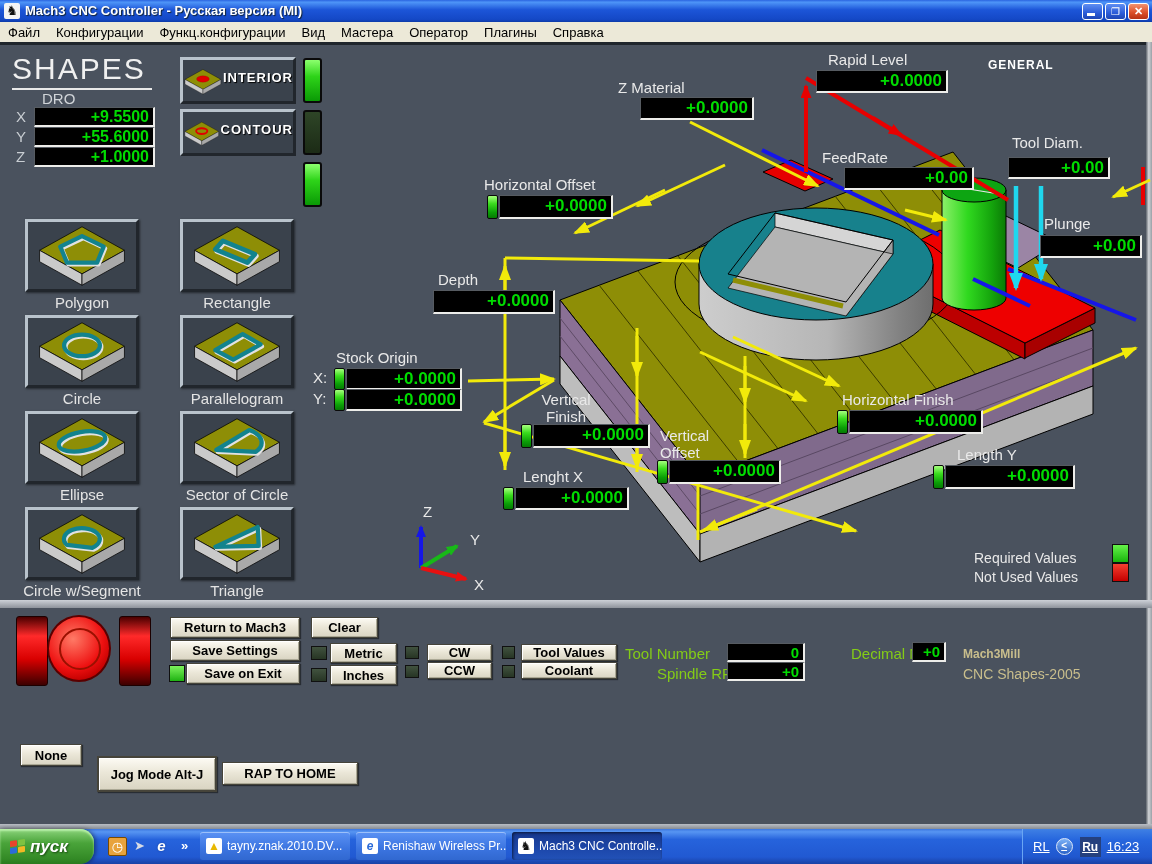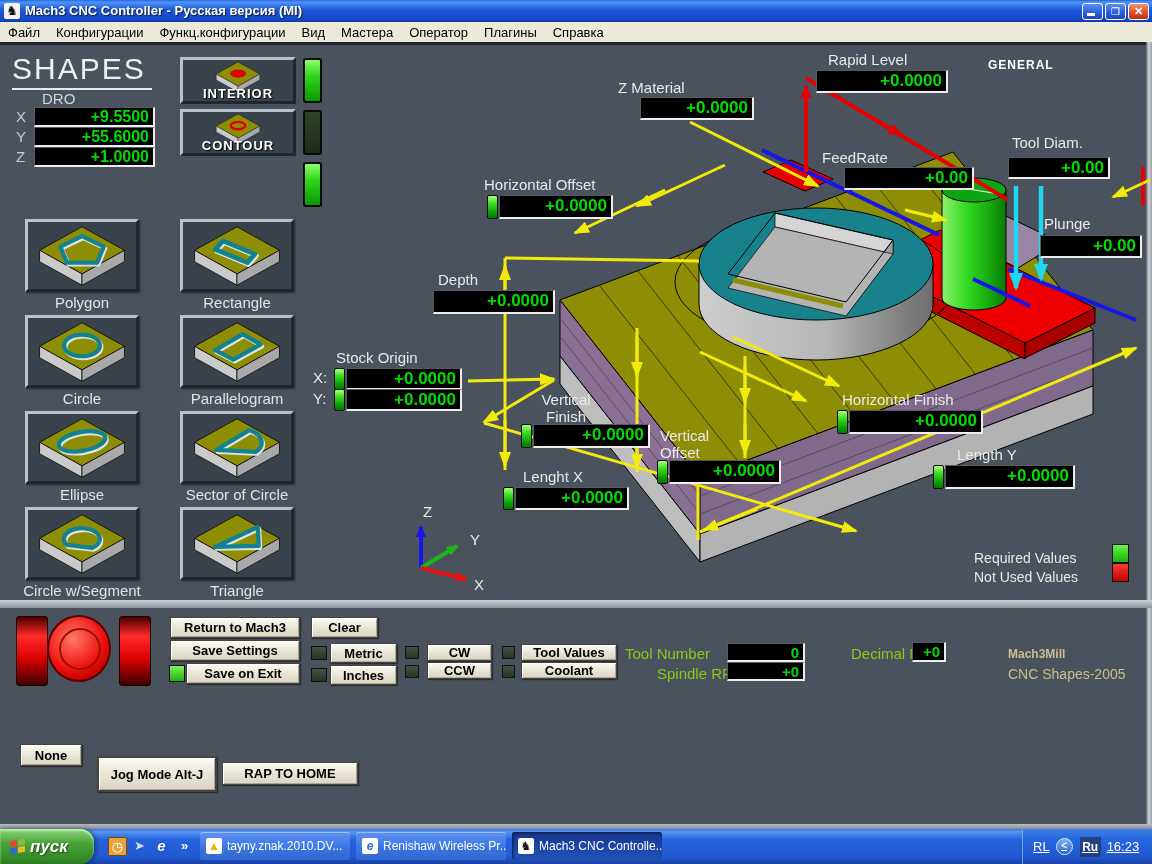--- a/index.html
+++ b/index.html
@@ -41,42 +41,42 @@
   .xbtn{position:absolute;background:linear-gradient(180deg,#FDFBF4,#EBE7D8 45%,#D9D4C2);
     border:1px solid #46443a;box-shadow:inset 1px 1px 0 #fff,inset -1px -1px 0 #aba895,1px 1px 1px rgba(0,0,0,.45);
     color:#000;font-weight:bold;font-size:13px;display:flex;align-items:center;justify-content:center;
     box-sizing:border-box;cursor:default;white-space:nowrap;}
   .shapebtn{position:absolute;width:114px;height:73px;background:#3A424C;border:3px solid;
     border-color:#B9C3CC #21262C #21262C #B9C3CC;box-sizing:border-box;
     box-shadow:1px 1px 2px rgba(0,0,0,.5);display:flex;align-items:center;justify-content:center;}
   .shapelabel{position:absolute;width:150px;text-align:center;color:#E4E4E4;font-size:15px;}
   .modebtn{position:absolute;width:116px;height:47px;background:#3A424C;border:3px solid;
     border-color:#B9C3CC #21262C #21262C #B9C3CC;box-sizing:border-box;display:flex;
-    flex-direction:column;align-items:center;justify-content:flex-start;}
+    flex-direction:row;align-items:center;justify-content:flex-start;}
   .modebtn .cap{color:#fff;font-weight:bold;font-size:13px;letter-spacing:1px;
     text-shadow:1px 1px 1px #000;margin-top:-6px;}
   .modeled{position:absolute;width:19px;height:45px;border:2px solid #0a0a0a;border-radius:3px;box-sizing:border-box;}
   .modeled.on{background:linear-gradient(180deg,#8CFF6E,#2ED419 40%,#0A9A05);}
   .modeled.off{background:linear-gradient(180deg,#2E4527,#1C2B16);}
   
   .shapes-title{position:absolute;left:12px;top:52px;color:#F0F0F0;font-size:30px;letter-spacing:2px;
     border-bottom:2px solid #E8E8E8;padding:0 6px 2px 0;}
   .general{position:absolute;left:988px;top:58px;color:#fff;font-size:12px;font-weight:bold;letter-spacing:1px;}
   
   .divider{position:absolute;left:0;top:600px;width:1152px;height:8px;
     background:linear-gradient(180deg,#CDD1D7,#8E939B);}
   .estopbar{position:absolute;top:616px;width:30px;height:68px;border:1px solid #1c0000;border-radius:3px;
     background:linear-gradient(180deg,#4a0000,#ff2a2a 28%,#d90000 62%,#3c0000);}
   .estopcirc{position:absolute;left:47px;top:615px;width:64px;height:67px;border-radius:50%;
     border:2px solid #5a0000;box-sizing:border-box;
     background:radial-gradient(circle at 40% 35%,#ff7a66,#ee1010 55%,#c00000 78%,#800000);}
   .estopring{position:absolute;left:10px;top:11px;width:38px;height:38px;border-radius:50%;
     border:2px solid #9a1000;}
   .smalltext{position:absolute;color:#84cc16;font-size:15px;white-space:nowrap;}
-  .brand{position:absolute;color:#C9BE8C;white-space:nowrap;margin-left:45px;}
+  .brand{position:absolute;color:#C9BE8C;white-space:nowrap;}
   
   .taskbar{position:absolute;left:0;top:829px;width:1152px;height:35px;
     background:linear-gradient(180deg,#3c77e0 0%,#5795f2 8%,#2663dc 30%,#2159d2 80%,#1941a5 100%);}
   .startbtn{position:absolute;left:0;top:0;width:94px;height:35px;border-radius:0 14px 14px 0;
     background:linear-gradient(180deg,#8cd47c 0%,#4aa43a 40%,#338a26 85%,#2a7a1e);
     box-shadow:inset 0 2px 2px #b8f0a8,2px 0 4px rgba(0,0,0,.4);display:flex;align-items:center;}
   .startflag{display:grid;grid-template-columns:7px 7px;grid-gap:1px;margin:0 5px 0 10px;transform:skewY(-8deg);}
   .startflag span{width:7px;height:6px;border-radius:1px;}
   .starttext{color:#fff;font-weight:bold;font-style:italic;font-size:17px;text-shadow:1px 1px 2px #1a4a12;}
   .qicon{position:absolute;top:837px;width:17px;height:17px;font-size:13px;line-height:17px;text-align:center;}

